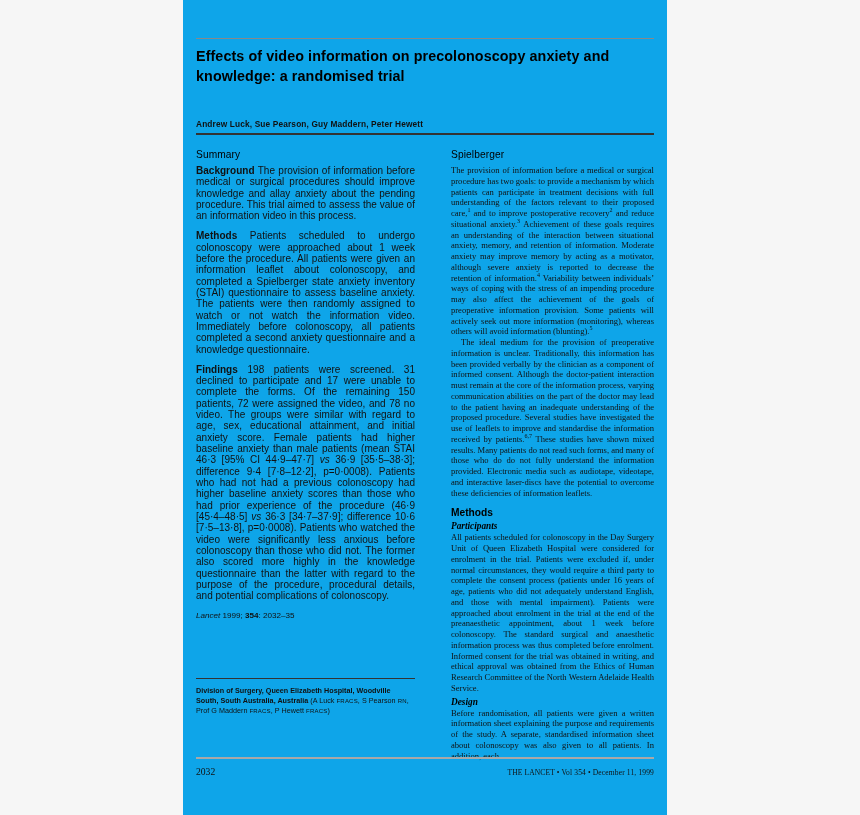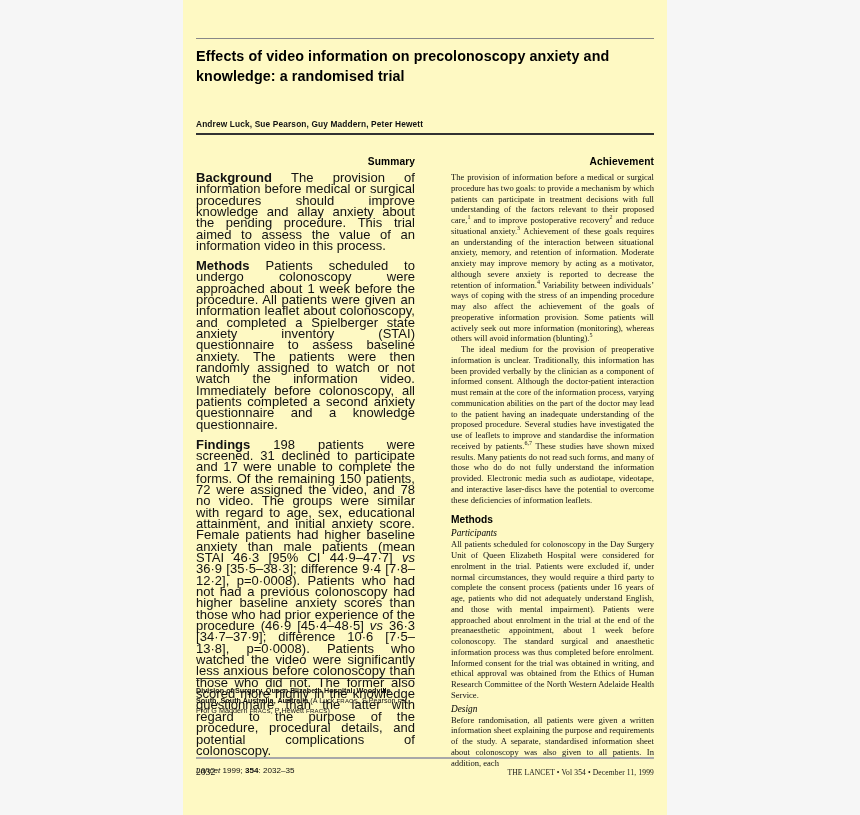--- a/index.html
+++ b/index.html
@@ -13,21 +13,21 @@
     background: #f6f6f6;
     font-family: "Liberation Sans", sans-serif;
     overflow: hidden;
   }
   .page {
     position: absolute;
     left: 183px;
     top: 0px;
     width: 484px;
     height: 815px;
-    background: #fef9c3;
+    background: #0ea5e9;
   }
   .page-inner {
     position: absolute;
     left: 13px;
     top: 0;
     width: 458px;
     height: 815px;
   }
 
   
@@ -81,28 +81,27 @@
   }
   .col-right {
     position: absolute;
     left: 255px;
     top: 140px;
     width: 203px;
   }
 
   .sec-head-sans {
     font-size: 10.2px;
-    font-weight: bold;
+    font-weight: normal;
     color: #000;
-    margin: 16px 0 5px 0;
+    margin: 9px 0 5px 0;
     letter-spacing: 0.1px;
-    text-align: right;
   }
   .sum-p {
-    font-size: 13px;
+    font-size: 10px;
     line-height: 11.35px;
     text-align: justify;
     color: #111;
     margin: 0 0 8.5px 0;
     letter-spacing: 0.02px;
     -webkit-hyphens: none;
     hyphens: none;
   }
   .sum-p b { font-weight: bold; }
   .sum-p i { font-style: italic; }
@@ -147,20 +146,21 @@
     font-weight: bold;
     color: #000;
     margin: 9px 0 3px 0;
   }
   .serif-sub {
     font-family: "Liberation Serif", serif;
     font-size: 9.3px;
     font-style: italic;
     color: #000;
     margin: 3px 0 1px 0;
+    font-weight: bold;
   }
   .body-p {
     font-family: "Liberation Serif", serif;
     font-size: 8.55px;
     line-height: 10.75px;
     text-align: justify;
     color: #111;
     margin: 0;
     -webkit-hyphens: none;
     hyphens: none;
@@ -221,21 +221,21 @@
       <p class="sum-p"><b>Methods</b><span> Patients scheduled to undergo colonoscopy were approached about 1 week before the procedure. All patients were given an information leaflet about colonoscopy, and completed a Spielberger state anxiety inventory (STAI) questionnaire to assess baseline anxiety. The patients were then randomly assigned to watch or not watch the information video. Immediately before colonoscopy, all patients completed a second anxiety questionnaire and a knowledge questionnaire.</span></p>
 
       <p class="sum-p"><b>Findings</b><span> 198 patients were screened. 31 declined to participate and 17 were unable to complete the forms. Of the remaining 150 patients, 72 were assigned the video, and 78 no video. The groups were similar with regard to age, sex, educational attainment, and initial anxiety score. Female patients had higher baseline anxiety than male patients (mean STAI 46·3 [95% CI 44·9–47·7] </span><i>vs</i><span> 36·9 [35·5–38·3]; difference 9·4 [7·8–12·2], p=0·0008). Patients who had not had a previous colonoscopy had higher baseline anxiety scores than those who had prior experience of the procedure (46·9 [45·4–48·5] </span><i>vs</i><span> 36·3 [34·7–37·9]; difference 10·6 [7·5–13·8], p=0·0008).  Patients who watched the video were significantly less anxious before colonoscopy than those who did not. The former also scored more highly in the knowledge questionnaire than the latter with regard to the purpose of the procedure, procedural details, and potential complications of colonoscopy.</span></p>
 
 
       <p class="cite"><i>Lancet</i><span> 1999; </span><b>354</b><span>: 2032–35</span></p>
     </div>
 
     <div class="col-right">
 
-      <div class="sec-head-sans">Achievement</div>
+      <div class="sec-head-sans">Spielberger</div>
 
       <p class="body-p"><span>The provision of information before a medical or surgical procedure has two goals: to provide a mechanism by which patients can participate in treatment decisions with full understanding of the factors relevant to their proposed care,</span><sup>1</sup><span> and to improve postoperative recovery</span><sup>2</sup><span> and reduce situational anxiety.</span><sup>3</sup><span> Achievement of these goals requires an understanding of the interaction between situational anxiety, memory, and retention of information. Moderate anxiety may improve memory by acting as a motivator, although severe anxiety is reported to decrease the retention of information.</span><sup>4</sup><span> Variability between individuals’ ways of coping with the stress of an impending procedure may also affect the achievement of the goals of preoperative information provision. Some patients will actively seek out more information (monitoring), whereas others will avoid information (blunting).</span><sup>5</sup></p>
 
       <p class="body-p indent"><span>The ideal medium for the provision of preoperative information is unclear. Traditionally, this information has been provided verbally by the clinician as a component of informed consent. Although the doctor-patient interaction must remain at the core of the information process, varying communication abilities on the part of the doctor may lead to the patient having an inadequate understanding of the proposed procedure. Several studies have investigated the use of leaflets to improve and standardise the information received by patients.</span><sup>6,7</sup><span> These studies have shown mixed results. Many patients do not read such forms, and many of those who do do not fully understand the information provided. Electronic media such as audiotape, videotape, and interactive laser-discs have the potential to overcome these deficiencies of information leaflets.</span></p>
 
 
       <div class="serif-head">Methods</div>
 
       <div class="serif-sub">Participants</div>
       <p class="body-p">All patients scheduled for colonoscopy in the Day Surgery Unit of Queen Elizabeth Hospital were considered for enrolment in the trial. Patients were excluded if, under normal circumstances, they would require a third party to complete the consent process (patients under 16 years of age, patients who did not adequately understand English, and those with mental impairment). Patients were approached about enrolment in the trial at the end of the preanaesthetic appointment, about 1 week before colonoscopy. The standard surgical and anaesthetic information process was thus completed before enrolment. Informed consent for the trial was obtained in writing, and ethical approval was obtained from the Ethics of Human Research Committee of the North Western Adelaide Health Service.</p>

